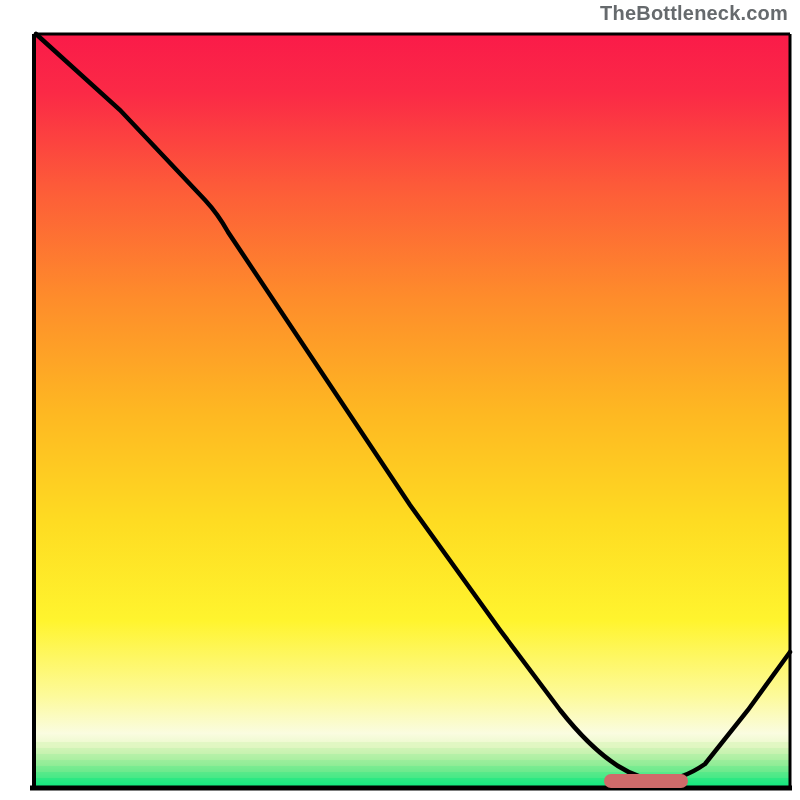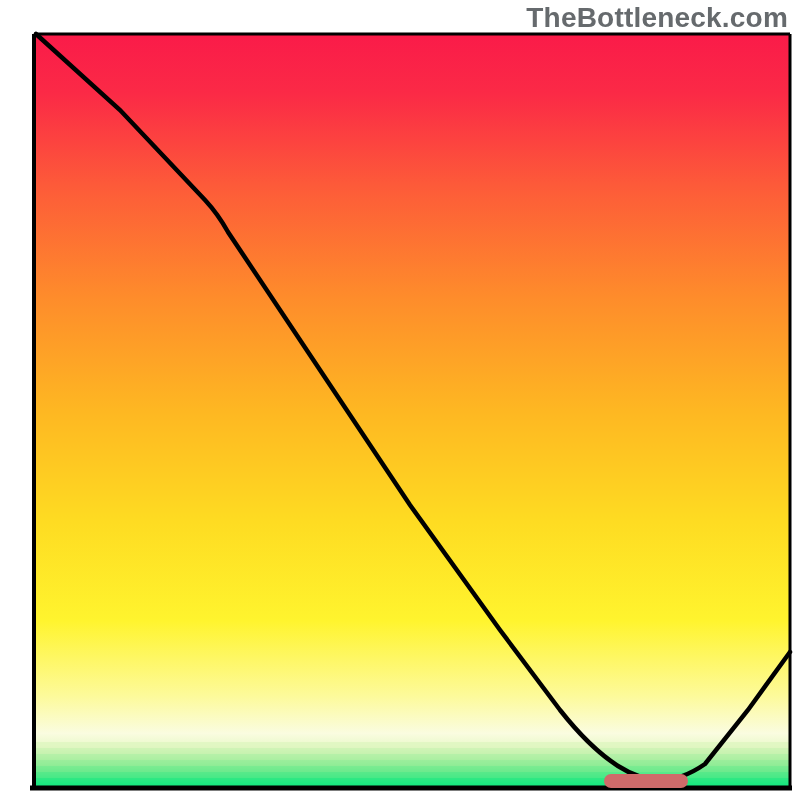--- a/index.html
+++ b/index.html
@@ -13,21 +13,21 @@
   }
   .wrap {
     position: relative;
     width: 800px;
     height: 800px;
   }
   .watermark {
     position: absolute;
     top: 2px;
     right: 12px;
-    font-size: 28px;
+    font-size: 20px;
     font-weight: 600;
     color: #666a6d;
     letter-spacing: 0.2px;
     user-select: none;
   }
   svg {
     display: block;
   }
 </style>
 </head>

